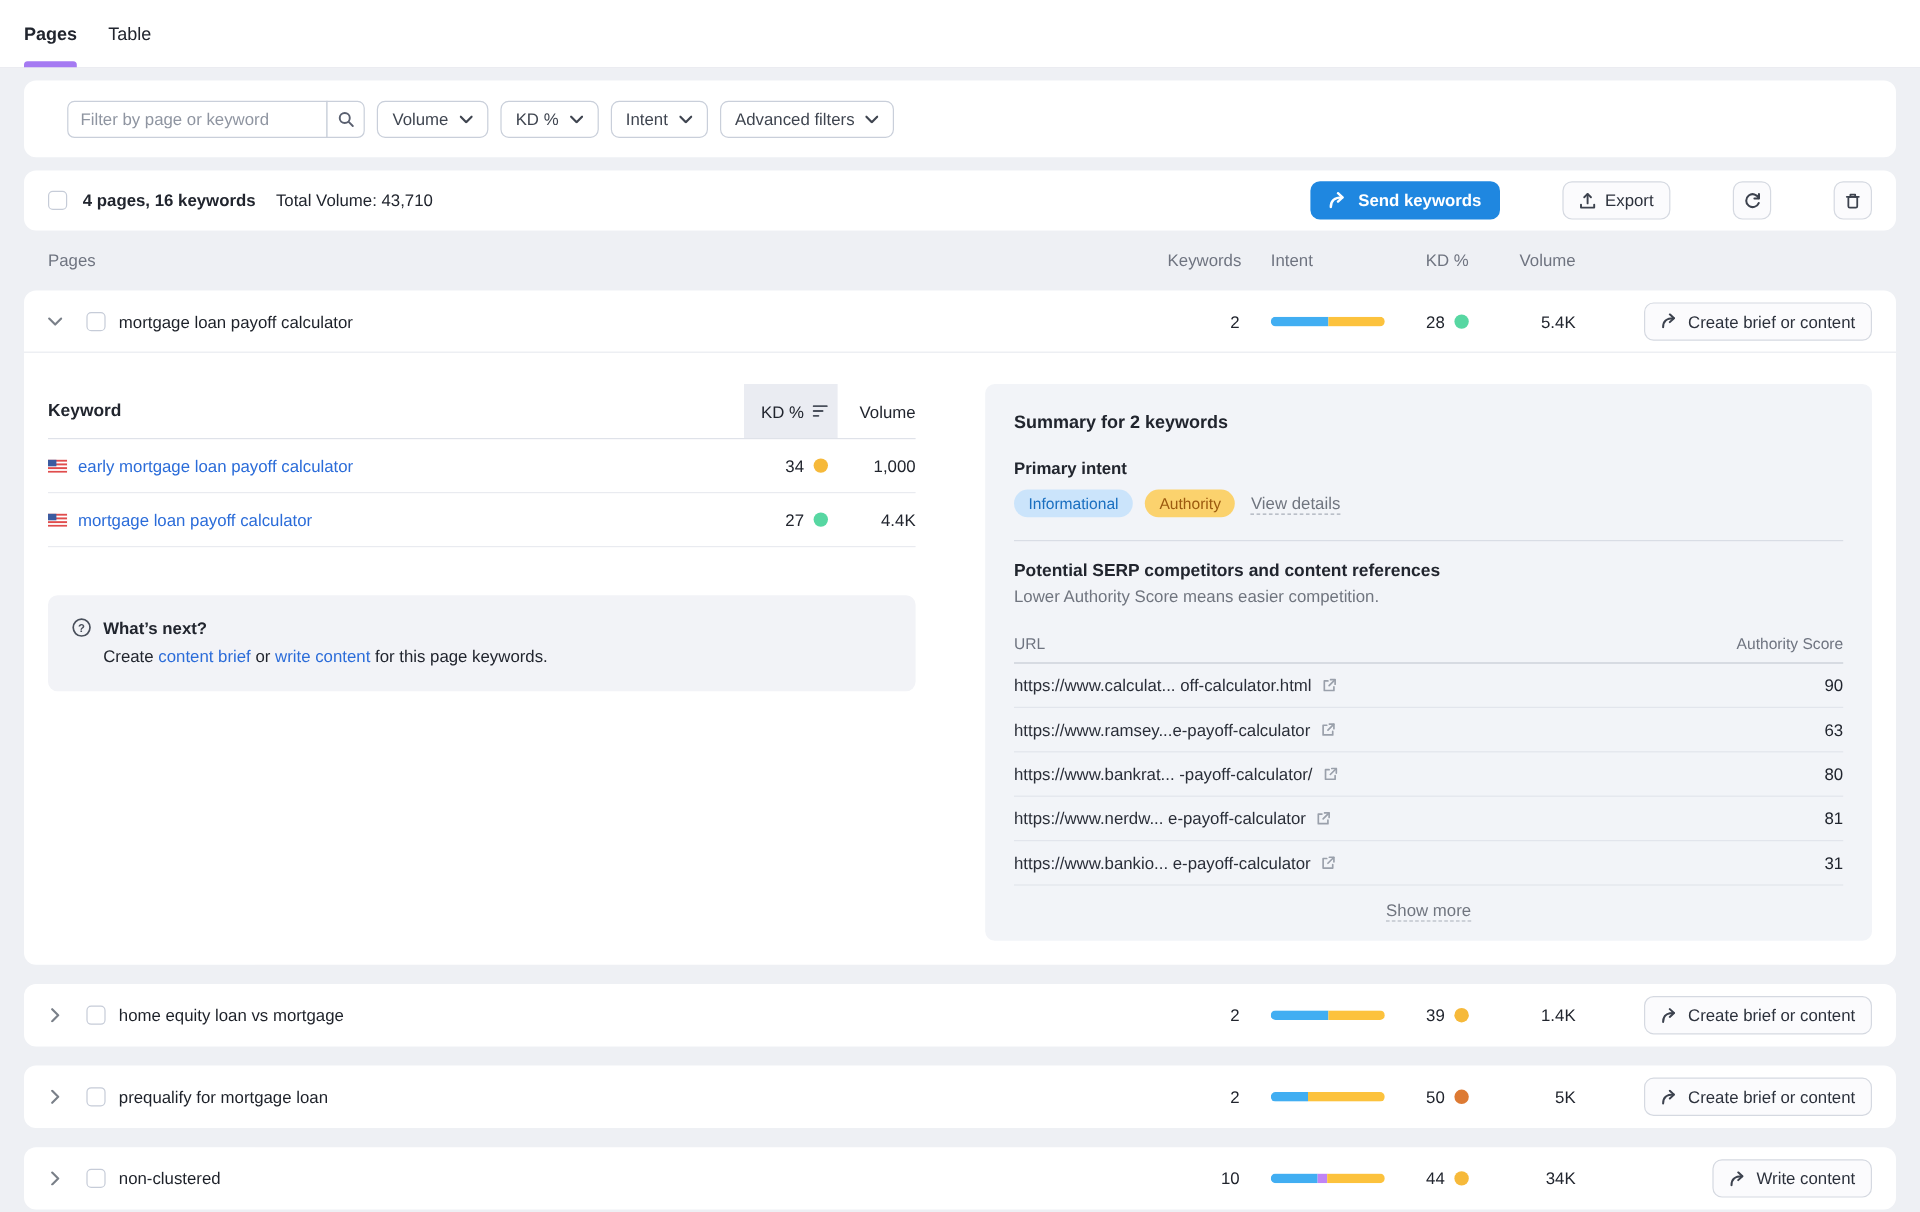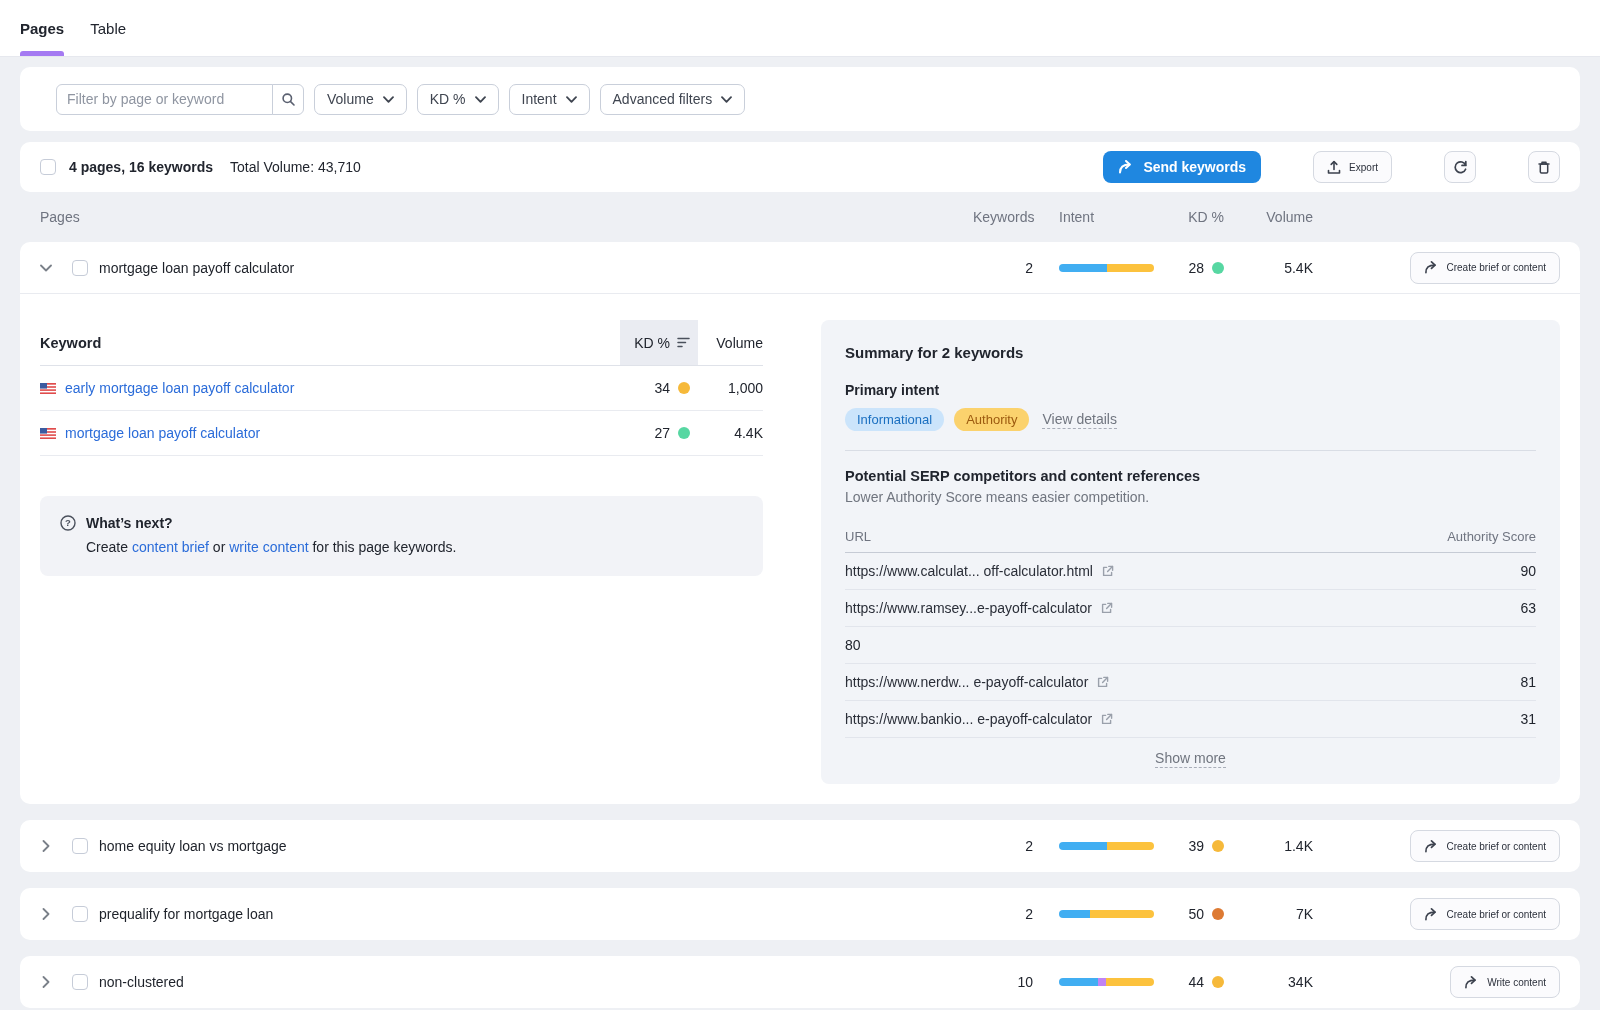--- a/index.html
+++ b/index.html
@@ -111,21 +111,21 @@
     font-size: 14px; font-weight: 700; font-family: inherit;
     display: inline-flex; align-items: center; gap: 9px;
     cursor: pointer;
   }
   .ghost-btn {
     height: 32px;
     padding: 0 13px;
     border: 1px solid #d5d9e1;
     border-radius: 8px;
     background: #fbfbfd;
-    font-size: 10px; font-family: inherit;
+    font-size: 14px; font-family: inherit;
     color: #2c313c;
     display: inline-flex; align-items: center; gap: 8px;
     cursor: pointer;
     margin-left: 44px;
   }
   .icon-btn {
     width: 32px; height: 32px;
     padding: 0;
     justify-content: center;
   }
@@ -524,20 +524,30 @@
                 <svg width="12" height="12" viewBox="0 0 12 12" fill="none" stroke="currentColor" stroke-width="1.4" stroke-linecap="round" stroke-linejoin="round">
                     <path d="M4.6 2.4 H1.6 V10.4 H9.6 V7.4"></path>
                     <path d="M6.8 1.4 H10.6 V5.2"></path>
                     <path d="M10.4 1.6 L5.6 6.4"></path>
                   </svg>
               </span>
             </div>
             <div class="u-score">63</div>
           </div>
           <div class="url-row">
+            <div class="u-url">
+              <span>https://www.bankrat... -payoff-calculator/</span>
+              <span class="ext-icon">
+                <svg width="12" height="12" viewBox="0 0 12 12" fill="none" stroke="currentColor" stroke-width="1.4" stroke-linecap="round" stroke-linejoin="round">
+                    <path d="M4.6 2.4 H1.6 V10.4 H9.6 V7.4"></path>
+                    <path d="M6.8 1.4 H10.6 V5.2"></path>
+                    <path d="M10.4 1.6 L5.6 6.4"></path>
+                  </svg>
+              </span>
+            </div>
             <div class="u-score">80</div>
           </div>
           <div class="url-row">
             <div class="u-url">
               <span>https://www.nerdw...  e-payoff-calculator</span>
               <span class="ext-icon">
                 <svg width="12" height="12" viewBox="0 0 12 12" fill="none" stroke="currentColor" stroke-width="1.4" stroke-linecap="round" stroke-linejoin="round">
                     <path d="M4.6 2.4 H1.6 V10.4 H9.6 V7.4"></path>
                     <path d="M6.8 1.4 H10.6 V5.2"></path>
                     <path d="M10.4 1.6 L5.6 6.4"></path>
@@ -620,21 +630,21 @@
       <div class="col-intent">
           <div class="intent-bar">
             <span style="width: 33%; background: rgb(65, 174, 242);"></span>
             <span style="width: 67%; background: rgb(252, 194, 61);"></span>
           </div>
         </div>
       <div class="col-kd">
         <span>50</span>
         <span class="kd-dot" style="background-color: rgb(221, 122, 51);"></span>
       </div>
-      <div class="col-vol">7K</div>
+      <div class="col-vol">5K</div>
       <div class="col-action">
         <button class="ghost-btn">
           <span>
             <svg width="15" height="13" viewBox="0 0 16 14" fill="none" stroke="#3c424e" stroke-width="1.8" stroke-linecap="round" stroke-linejoin="round">
               <path d="M2 12.5 C2 7 5 4.5 11.5 4.5"></path>
                 <path d="M8 1 L11.8 4.5 L8 8"></path>
             </svg>
           </span>
           <span>Create brief or content</span>
         </button>

